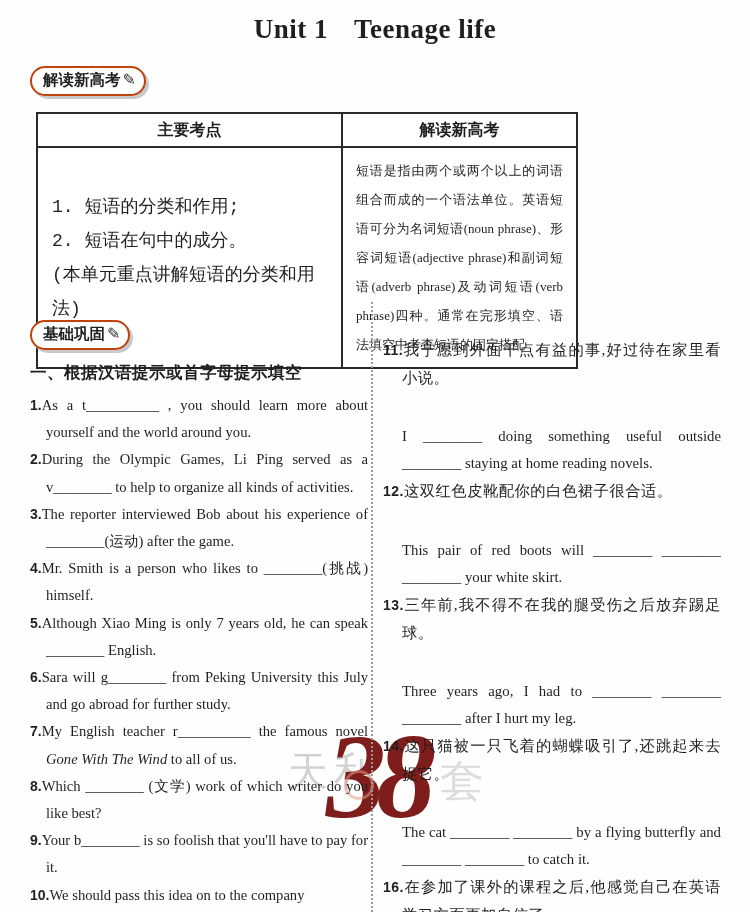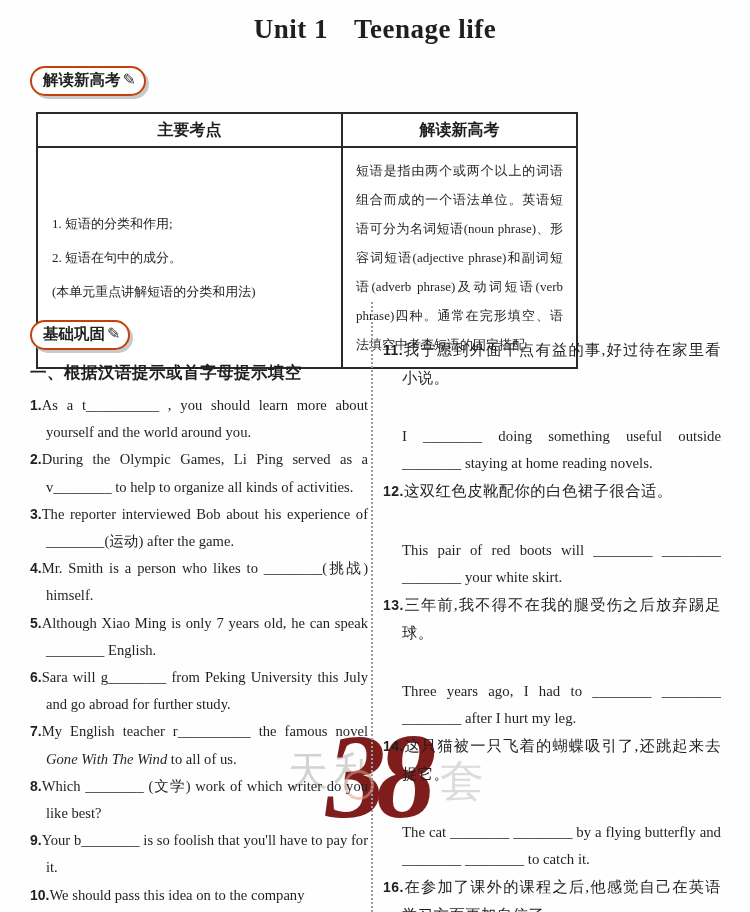--- a/index.html
+++ b/index.html
@@ -36,21 +36,21 @@
   .badge-jiedu { left:30px; top:66px; }
   .badge-jichu { left:30px; top:320px; }
 
   
   table.exam { position:absolute; left:36px; top:112px; width:542px; border-collapse:collapse;
                background:#fff; }
   table.exam, table.exam th, table.exam td { border:2.5px solid #2a2a2a; }
   table.exam th { height:34px; font-family:"Liberation Sans", sans-serif; font-weight:bold;
                   font-size:16px; text-align:center; }
   table.exam td { vertical-align:middle; }
-  td.t-left { width:305px; padding:6px 10px 6px 14px; font-size:13px; }
+  td.t-left { width:305px; padding:6px 10px 6px 14px; font-size:18px;font-family:Liberation Mono, monospace; }
   td.t-left div { line-height:34px; }
   td.t-right { padding:8px 13px; font-size:13px; line-height:29px; text-align:justify; }
 
   
   .divider { position:absolute; left:371px; top:302px; height:610px; border-left:2px dotted #9a9a9a; }
 
   .sec-heading { position:absolute; font-family:"Liberation Sans", sans-serif; font-weight:bold;
                  font-size:16.5px; letter-spacing:.5px; }
   .sec1-heading { left:30px; top:362px; }
   .sec2-heading { left:383px; top:309px; }

